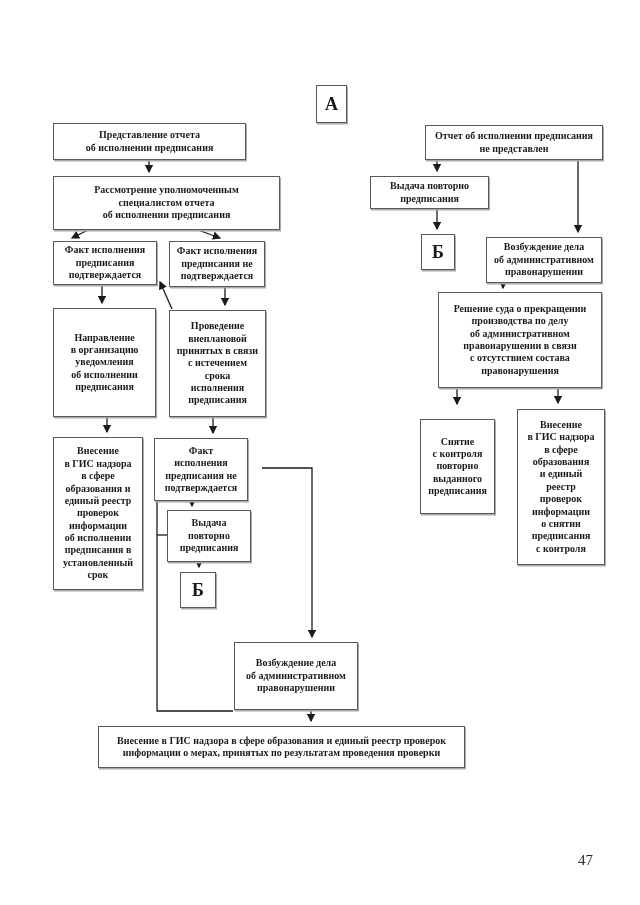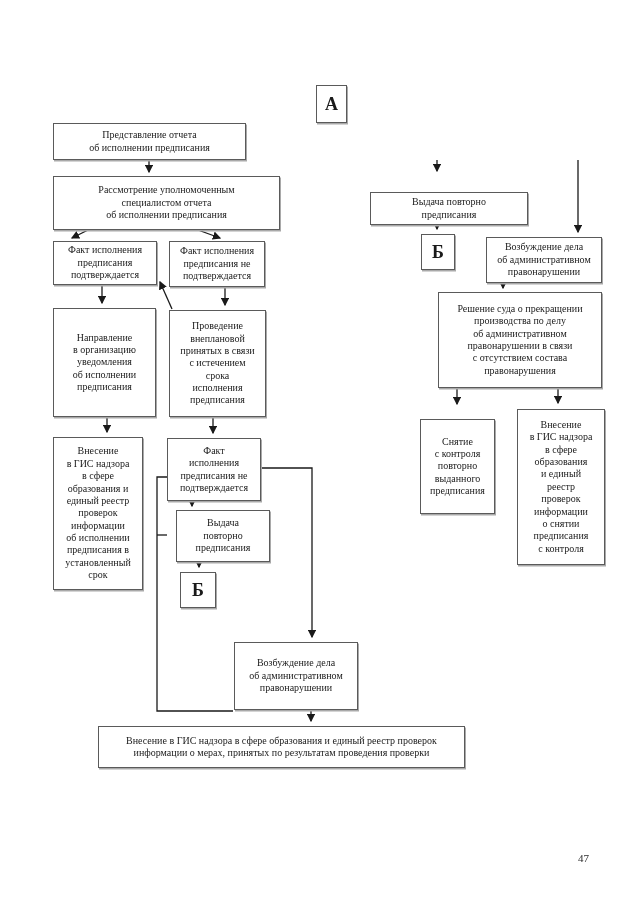--- a/index.html
+++ b/index.html
@@ -19,37 +19,38 @@
     border:1px solid #5a5a5a;
     box-shadow:1px 1.5px 0 #a9a9a9;
     display:flex;
     align-items:center;
     justify-content:center;
     text-align:center;
     white-space:pre-line;
     font-size:10px;
     line-height:1.24;
     padding:1px 2px;
+    font-weight:bold;
   }
   .box.letter{
     font-size:18px;
     font-weight:bold;
     line-height:1;
   }
   .footer-path{
     position:absolute;
     left:67px;top:904px;
     font-size:16px;
     color:#2b2b2b;
     margin-top:39px;
   }
   .footer-page{
     position:absolute;
     left:578px;top:852px;
-    font-size:11px;
+    font-size:15px;
     color:#2b2b2b;
   }
 </style>
 </head>
 <body>
 
 <div class="page">
 
   <svg class="wires" viewBox="0 0 640 905" xmlns="http://www.w3.org/2000/svg">
     <defs>
@@ -117,40 +118,42 @@
 в сфере
 образования и
 единый реестр
 проверок
 информации
 об исполнении
 предписания в
 установленный
 срок</div>
 
-  <div class="box" style="left:167px;top:438px;width:94px;height:63px">Факт
+  <div class="box" style="left:154px;top:438px;width:94px;height:63px">Факт
 исполнения
 предписания не
 подтверждается</div>
 
-  <div class="box" style="left:176px;top:510px;width:94px;height:52px">Выдача
+  <div class="box" style="left:167px;top:510px;width:84px;height:52px">Выдача
 повторно
 предписания</div>
 
   <div class="box letter" style="left:180px;top:572px;width:36px;height:36px">Б</div>
 
   <div class="box" style="left:234px;top:642px;width:124px;height:68px">Возбуждение дела
 об административном
 правонарушении</div>
 
   <div class="box" style="left:98px;top:726px;width:367px;height:42px">Внесение в ГИС надзора в сфере образования и единый реестр проверок
 информации о мерах, принятых по результатам проведения проверки</div>
 
+  <div class="box" style="left:425px;top:125px;width:178px;height:35px">Отчет об исполнении предписания
+не представлен</div>
 
-  <div class="box" style="left:370px;top:192px;width:158px;height:33px">Выдача повторно
+  <div class="box" style="left:370px;top:176px;width:119px;height:33px">Выдача повторно
 предписания</div>
 
   <div class="box letter" style="left:421px;top:234px;width:34px;height:36px">Б</div>
 
   <div class="box" style="left:486px;top:237px;width:116px;height:46px">Возбуждение дела
 об административном
 правонарушении</div>
 
   <div class="box" style="left:438px;top:292px;width:164px;height:96px">Решение суда о прекращении
 производства по делу

